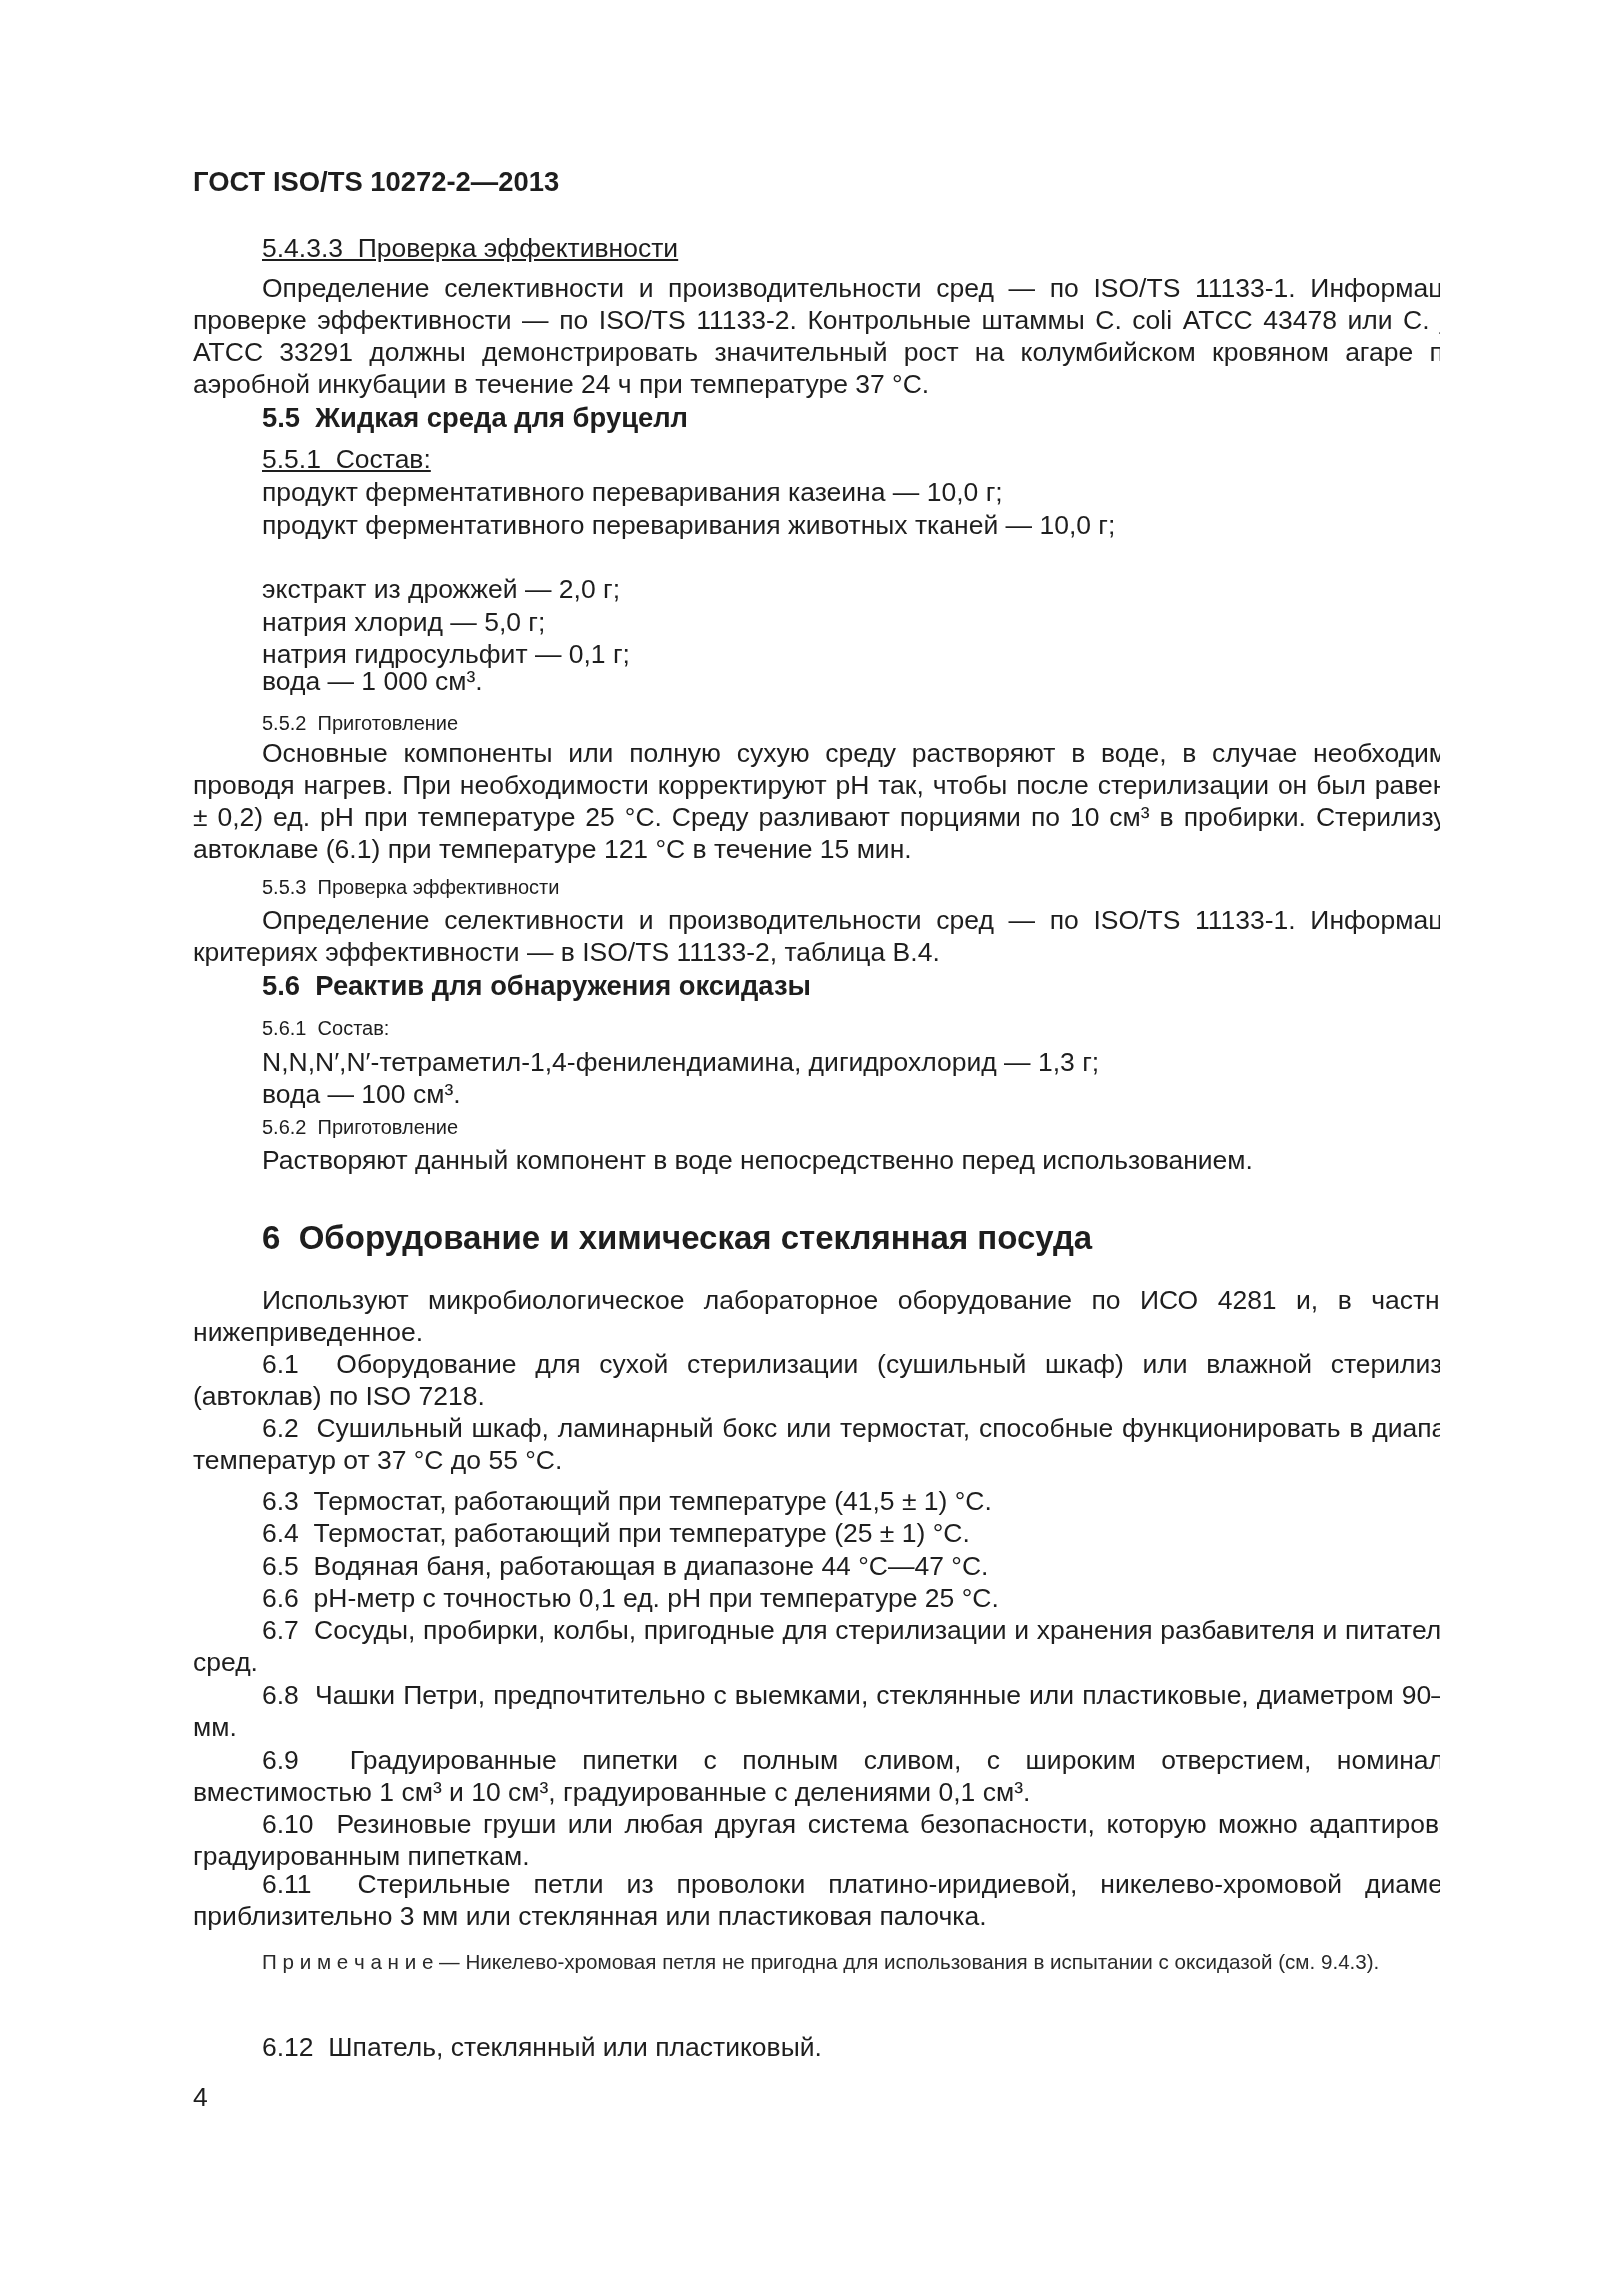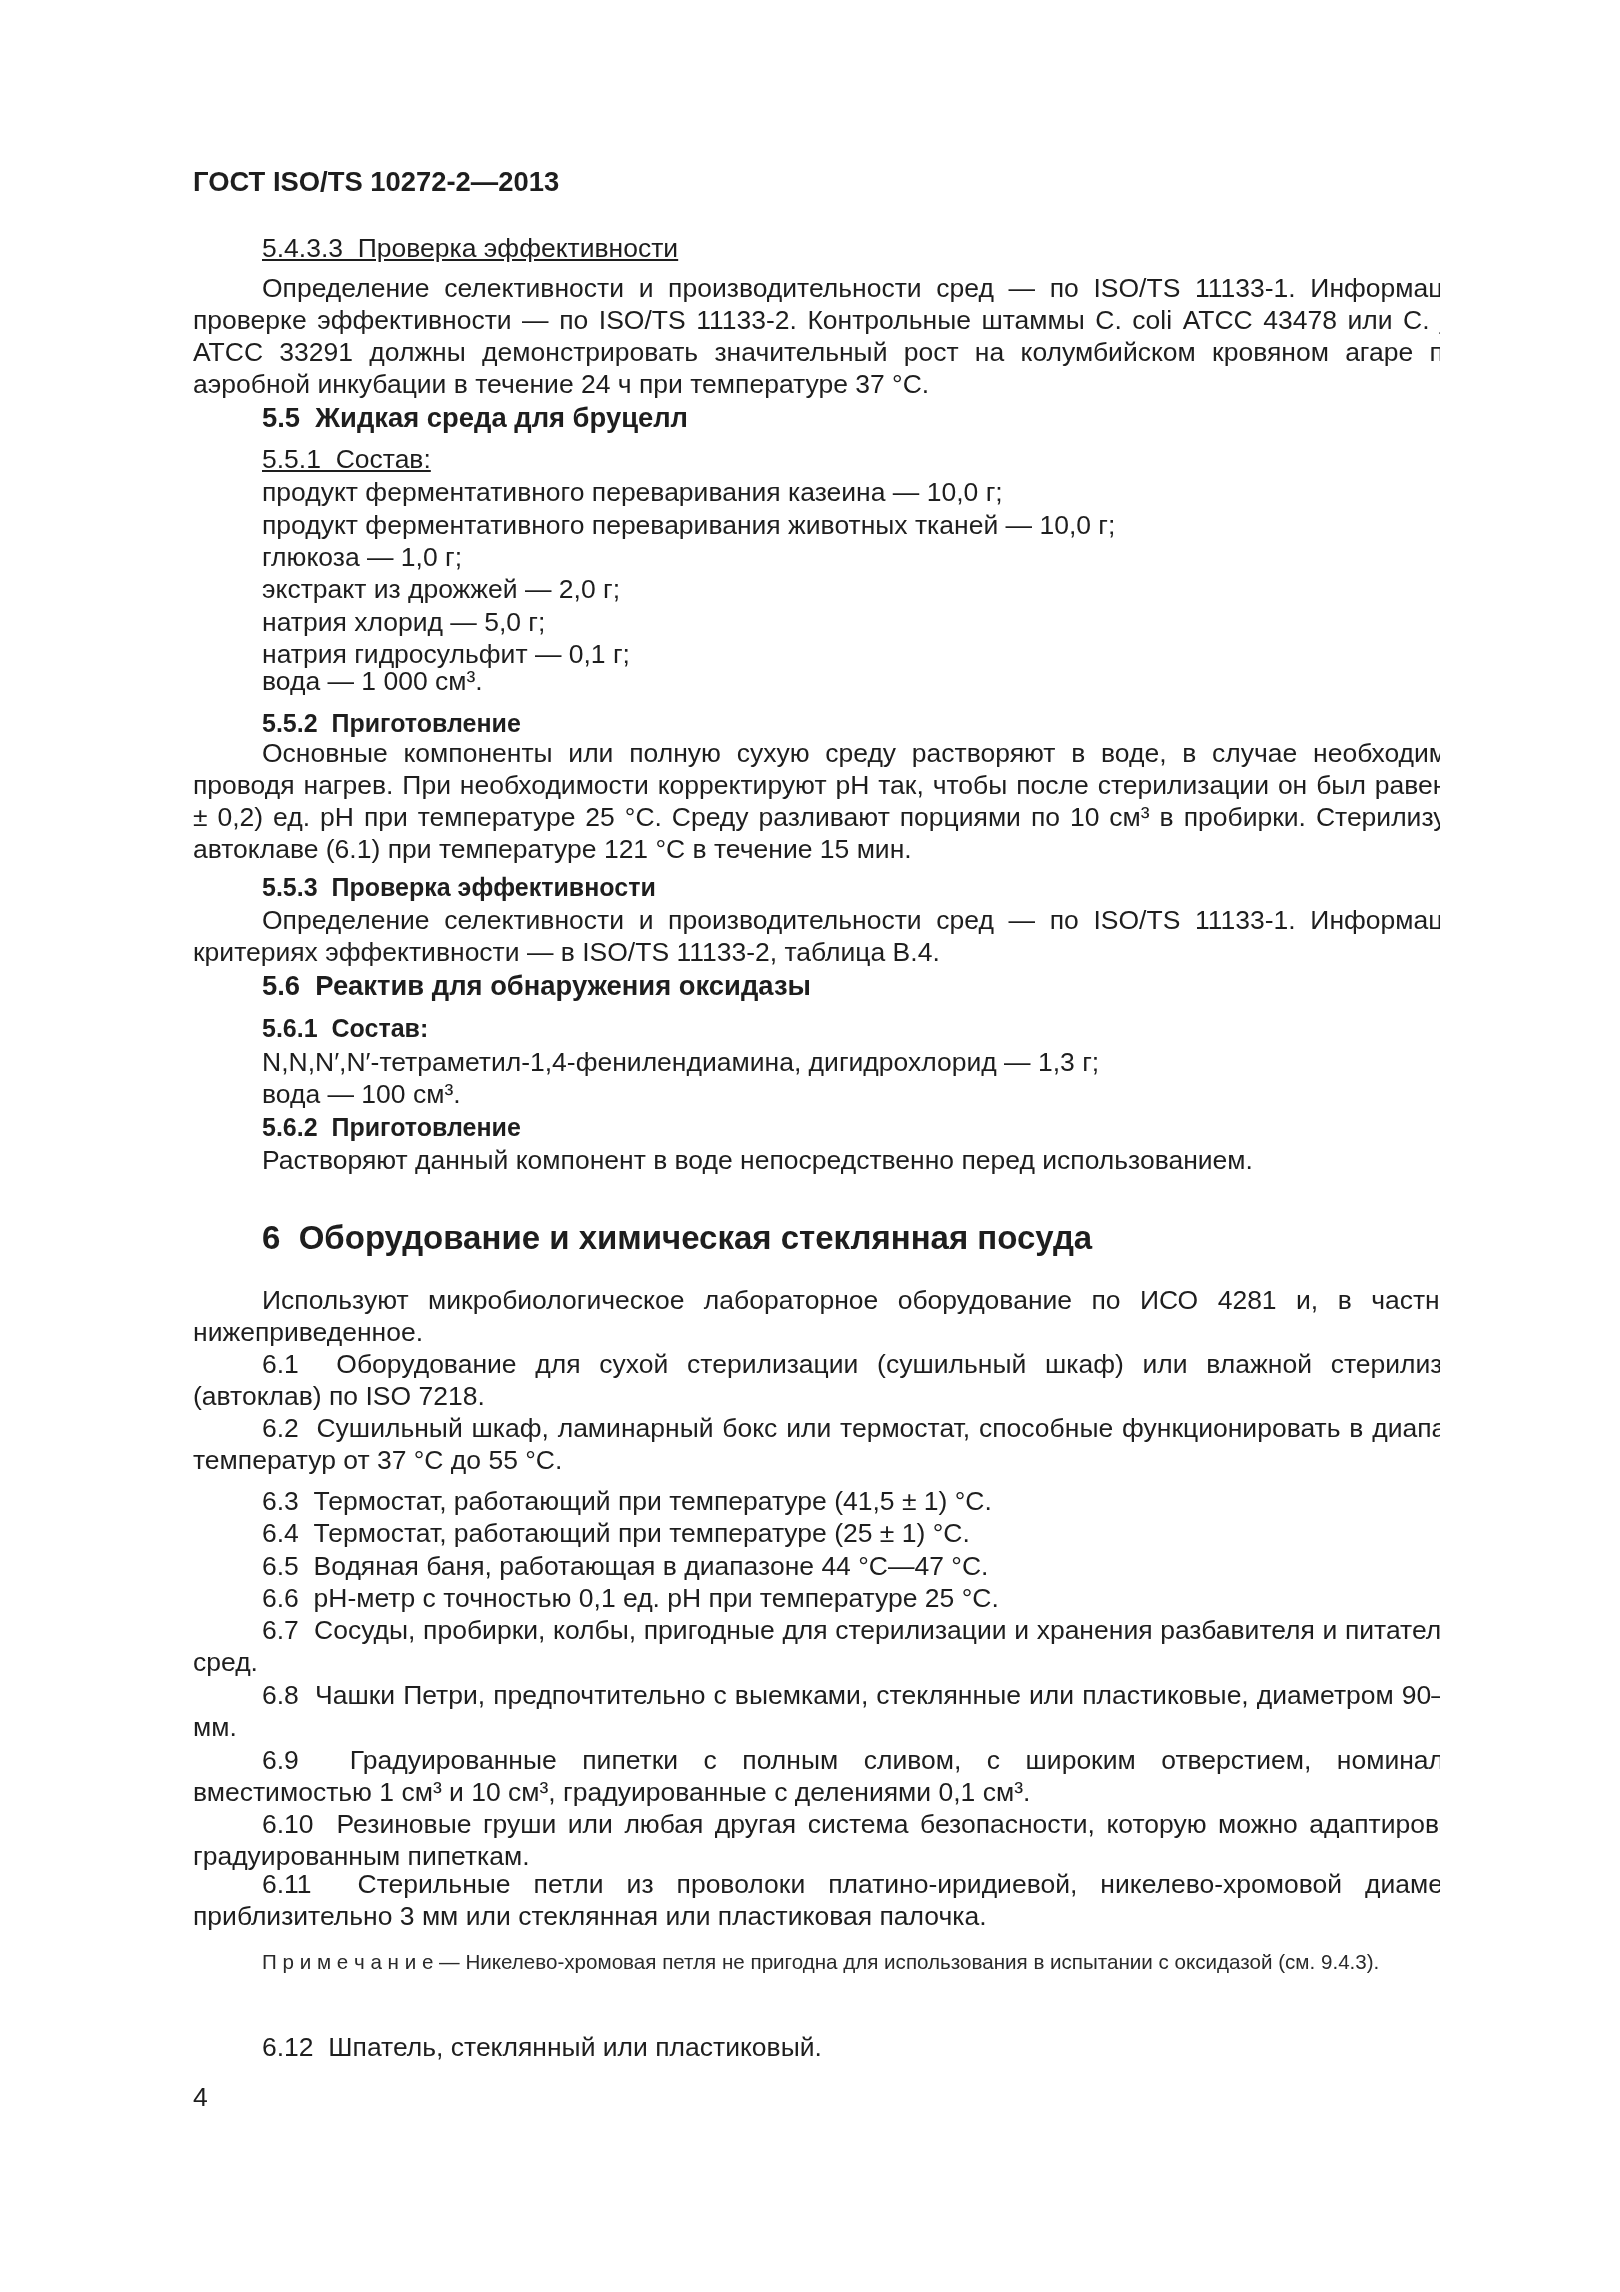--- a/index.html
+++ b/index.html
@@ -7,21 +7,21 @@
     position:relative;
     width:1440px; height:2293px;
     background:#ffffff;
     font-family:"Liberation Sans", sans-serif;
     color:#1e1e1e;
     overflow:hidden;
   }
   .block { position:absolute; left:193px; width:1309px; }
   .hdr  { font-weight:bold; font-size:27.4px; white-space:pre-wrap; }
   .h4   { font-size:26.5px; line-height:32px; padding-left:69px; white-space:pre-wrap;text-decoration:underline; }
-  .h4b  { font-size:25px; line-height:32px; padding-left:69px; font-weight:bold; white-space:pre-wrap; }
+  .h4b  { font-size:20px; line-height:32px; padding-left:69px; font-weight:normal; white-space:pre-wrap; }
   .h2   { font-size:27.4px; line-height:33px; padding-left:69px; font-weight:bold; white-space:pre-wrap; }
   .h1   { font-size:33px; line-height:39px; padding-left:69px; font-weight:bold; white-space:pre-wrap; }
   .p    { font-size:26.5px; line-height:32px; text-align:justify; text-indent:69px; white-space:pre-wrap; }
   .li   { font-size:26.5px; line-height:32px; padding-left:69px; white-space:pre-wrap; }
   .note { font-size:20.6px; line-height:31px; text-align:justify; text-indent:69px; white-space:pre-wrap; color:#2a2a2a; }
   .pgnum{ font-size:26.5px; }
 </style>
 </head>
 <body>
 
@@ -30,21 +30,20 @@
   <div class="block hdr" style="top:166px">ГОСТ ISO/TS 10272-2—2013</div>
 
   <div class="block h4" style="top:232px">5.4.3.3  Проверка эффективности</div>
   <div class="block p" style="top:272px">Определение селективности и производительности сред — по ISO/TS 11133-1. Информация о проверке эффективности — по ISO/TS 11133-2. Контрольные штаммы C. coli АТСС 43478 или C. jejuni АТСС 33291 должны демонстрировать значительный рост на колумбийском кровяном агаре после аэробной инкубации в течение 24 ч при температуре 37 °C.</div>
 
   <div class="block h2" style="top:401px">5.5  Жидкая среда для бруцелл</div>
   <div class="block h4" style="top:443px">5.5.1  Состав:</div>
 
   <div class="block li" style="top:476px">продукт ферментативного переваривания казеина — 10,0 г;</div>
   <div class="block li" style="top:509px">продукт ферментативного переваривания животных тканей — 10,0 г;</div>
-  <div class="block li" style="top:541px">глюкоза — 1,0 г;</div>
   <div class="block li" style="top:573px">экстракт из дрожжей — 2,0 г;</div>
   <div class="block li" style="top:606px">натрия хлорид — 5,0 г;</div>
   <div class="block li" style="top:638px">натрия гидросульфит — 0,1 г;</div>
   <div class="block li" style="top:665px">вода — 1 000 см³.</div>
 
   <div class="block h4b" style="top:707px">5.5.2  Приготовление</div>
   <div class="block p" style="top:737px">Основные компоненты или полную сухую среду растворяют в воде, в случае необходимости проводя нагрев. При необходимости корректируют pH так, чтобы после стерилизации он был равен (7,0 ± 0,2) ед. pH при температуре 25 °C. Среду разливают порциями по 10 см³ в пробирки. Стерилизуют в автоклаве (6.1) при температуре 121 °C в течение 15 мин.</div>
 
   <div class="block h4b" style="top:871px">5.5.3  Проверка эффективности</div>
   <div class="block p" style="top:904px">Определение селективности и производительности сред — по ISO/TS 11133-1. Информация о критериях эффективности — в ISO/TS 11133-2, таблица В.4.</div>

